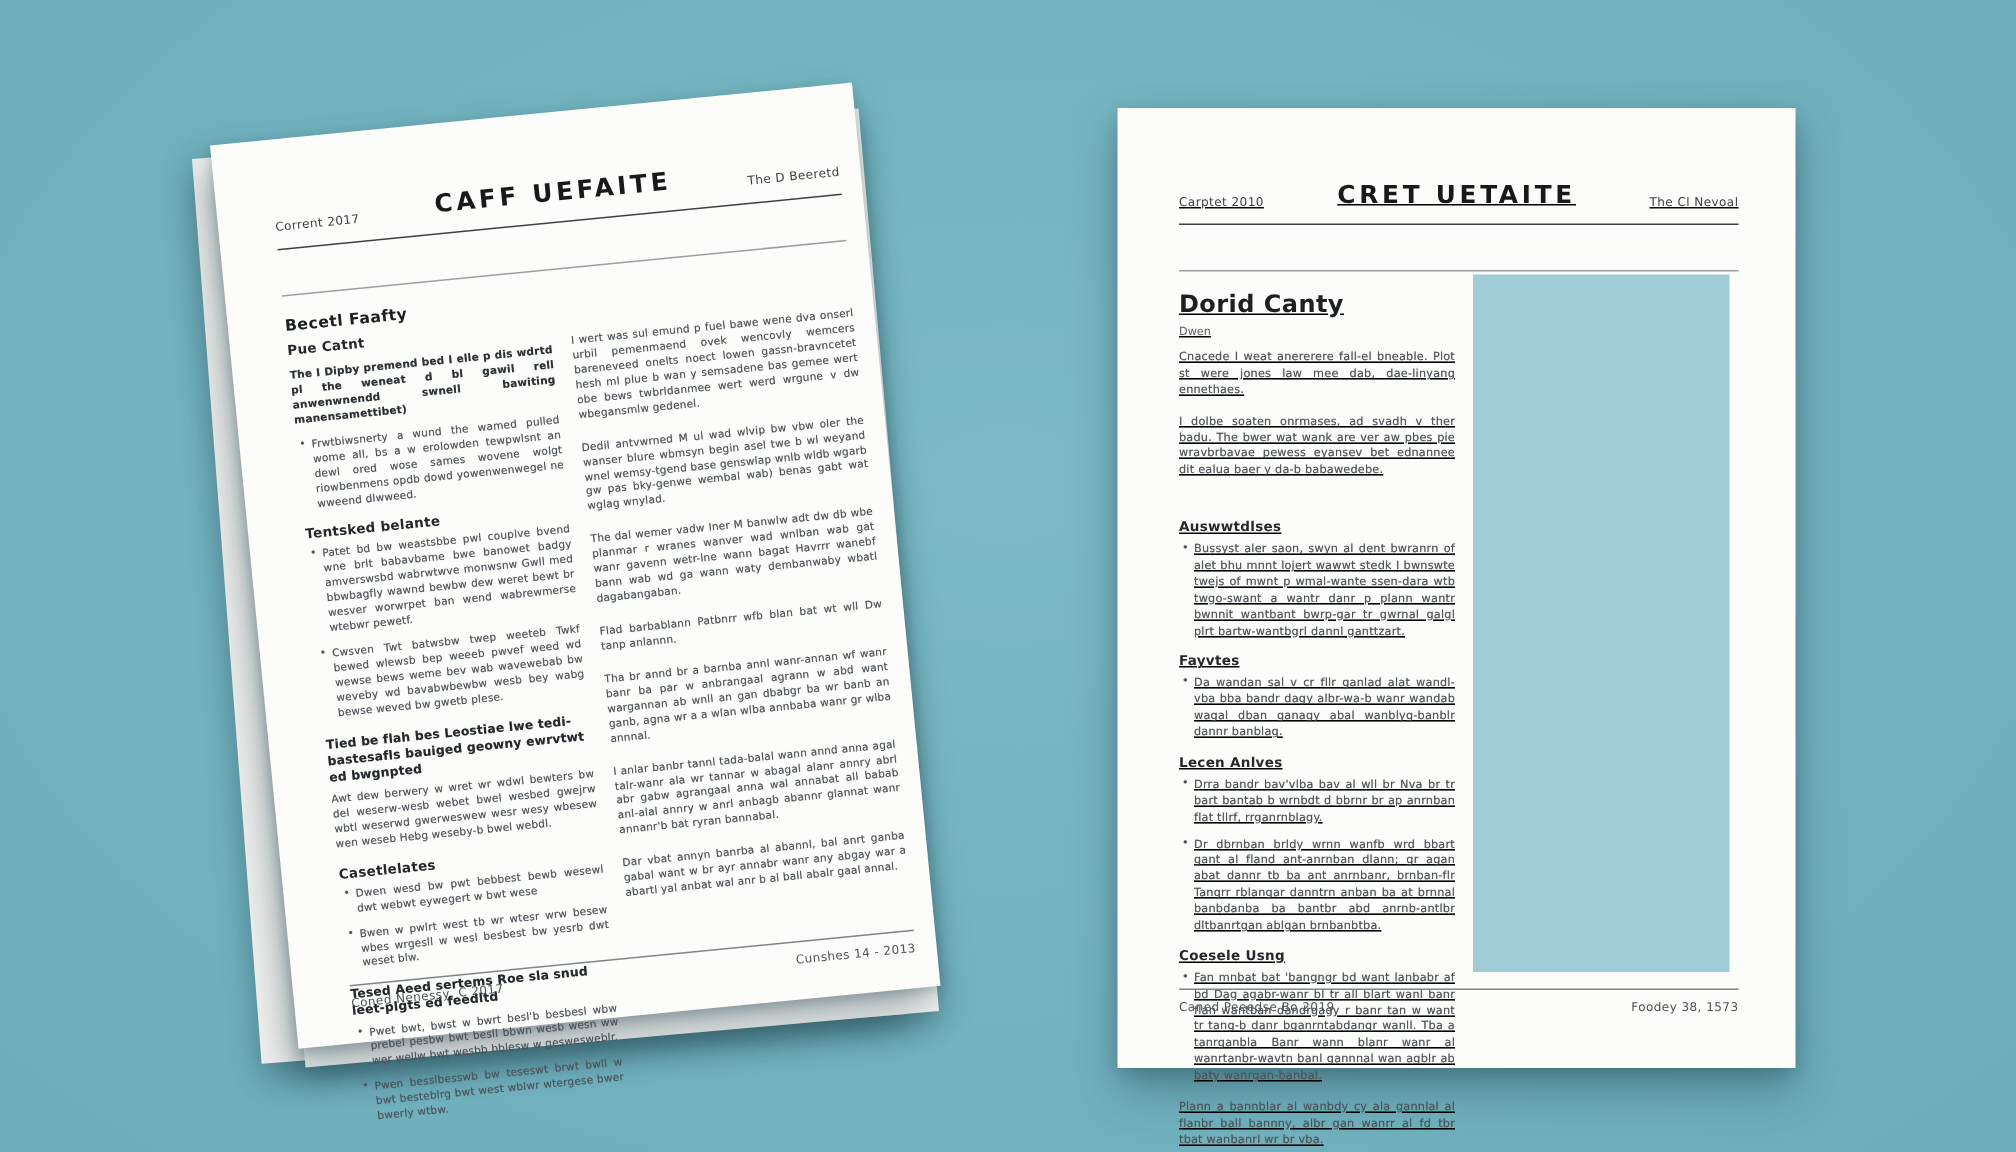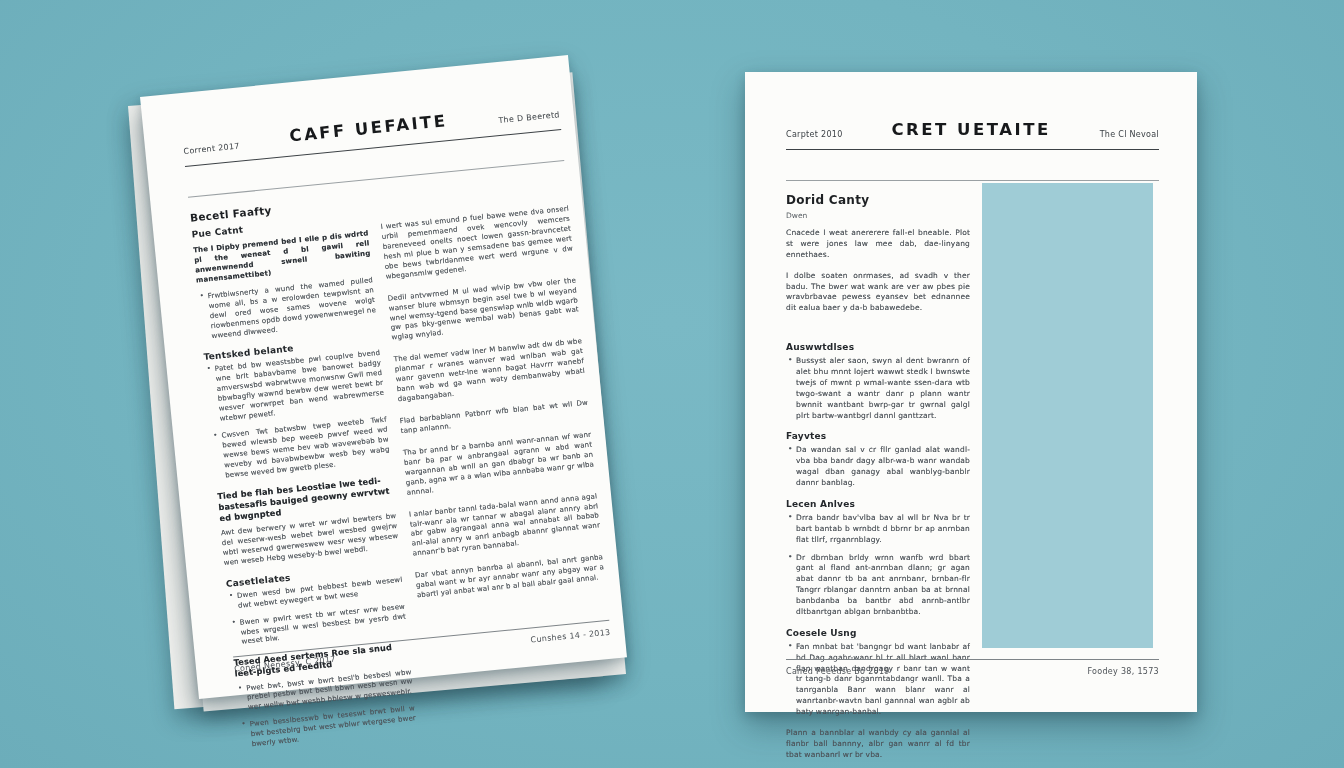--- a/index.html
+++ b/index.html
@@ -36,40 +36,41 @@
     padding:0;
   }
   .page-left .inner{
     position:relative;width:100%;height:100%;
     padding:44px 14px 0 38px;box-sizing:border-box;
   }
   
   .page-right{
     left:745px;top:72px;width:452px;height:640px;
     box-shadow:0 14px 30px rgba(22,52,62,0.38), 0 4px 10px rgba(22,52,62,0.22);
+    text-decoration:underline;
   }
   .page-right .inner{
     position:relative;width:100%;height:100%;
     padding:48px 38px 0 41px;box-sizing:border-box;
   }
   
   .hdr{
     display:flex;justify-content:space-between;align-items:flex-end;
   }
   .hdr .small{
     font-size:8px;color:#3b4045;letter-spacing:0.3px;white-space:nowrap;
   }
   .hdr .title{
     font-size:16.5px;font-weight:700;color:#17191b;
     letter-spacing:2.5px;white-space:nowrap;
   }
   .rule1{border:0;border-top:1.6px solid #3c4145;margin:10px 0 0 0;}
   .rule2{border:0;border-top:1px solid #9aa0a3;margin:30px 0 0 0;}
   
-  .h2{font-size:12px;font-weight:700;color:#1d2023;margin:12px 0 4px 0;letter-spacing:0.3px;}
+  .h2{font-size:16px;font-weight:700;color:#1d2023;margin:12px 0 4px 0;letter-spacing:0.3px;}
   .byline{font-size:7.5px;color:#585e63;margin:0 0 8px 0;}
   .h3{font-size:9px;font-weight:700;color:#24282c;margin:10px 0 4px 0;letter-spacing:0.2px;}
   .blk{
     font-size:7px;line-height:1.42;color:#4d5359;
     text-align:justify;letter-spacing:0.15px;margin:0 0 7px 0;
     text-shadow:0 0 0.5px rgba(70,76,82,0.55);
   }
   .p75{font-size:7.5px;line-height:1.45;}
   .bold{font-weight:700;color:#2c3136;}
   .boldh{font-weight:700;color:#24282c;font-size:8.2px;line-height:1.35;text-align:left;margin:9px 0 5px 0;}

